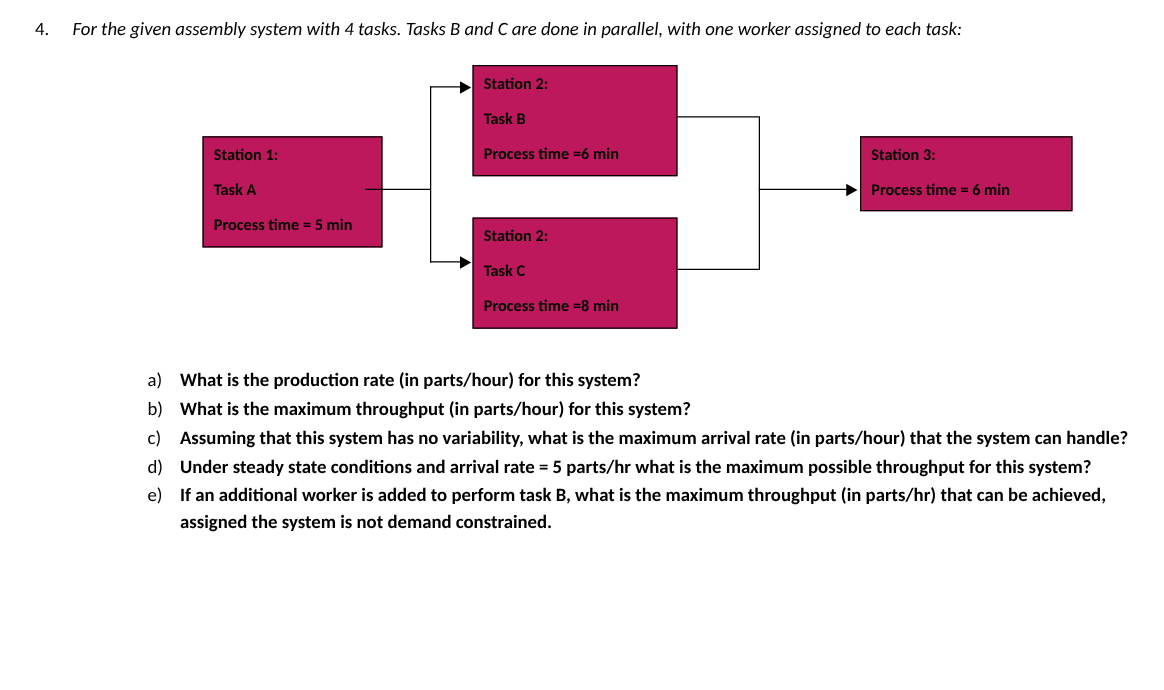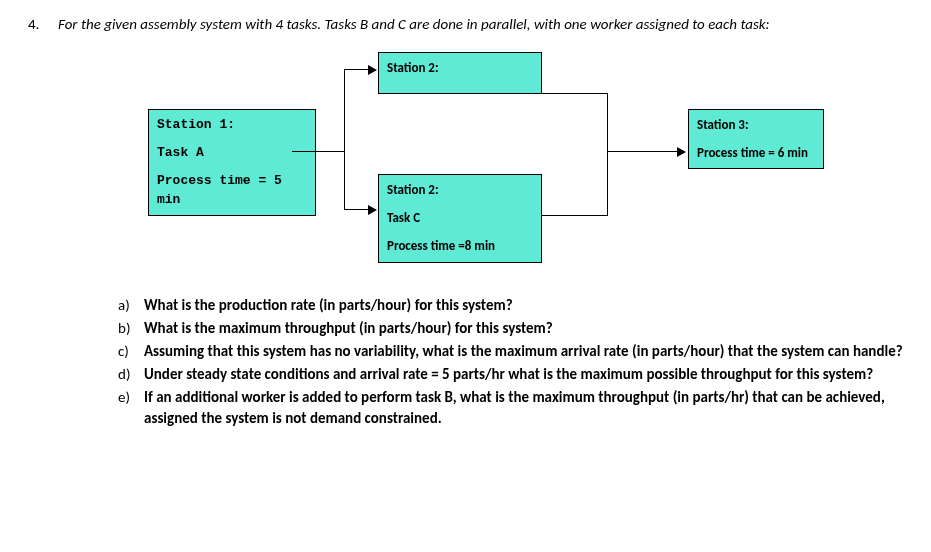--- a/index.html
+++ b/index.html
@@ -22,21 +22,21 @@
       width: 760px;
       height: 236px;
       margin: 0 0 12px 20px;
     }
     .box {
       position: absolute;
       border: 1.3px solid #000;
       padding: 6px 8px;
       font-size: 13px;
       font-weight: bold;
-      background: #5eead4;
+      background: #be185d;
     }
     .box .st-label { margin-bottom: 10px; }
     .box .task-label { margin-bottom: 10px; }
     .box .pt-label { }
     .line { position: absolute; background: #000; }
     .hline { height: 1.3px; }
     .vline { width: 1.3px; }
     .arrow-right {
       position: absolute;
       width: 0; height: 0;
@@ -52,37 +52,39 @@
 </head>
 <body>
 
 <div class="q-wrap">
   <div class="q-num">4.</div>
   <div class="q-body">
     <div class="intro">For the given assembly system with 4 tasks. Tasks B and C are done in parallel, with one worker assigned to each task:</div>
 
     <div class="diagram">
 
-      <div class="box" style="left:70px; top:62px; width:168px;font-family:Liberation Mono, monospace;">
+      <div class="box" style="left:84px; top:62px; width:144px;">
         <div class="st-label">Station 1:</div>
         <div class="task-label">Task  A</div>
         <div class="pt-label">Process time = 5 min</div>
       </div>
 
       <div class="box" style="left:300px; top:5px; width:164px;">
         <div class="st-label">Station 2:</div>
+        <div class="task-label">Task B</div>
+        <div class="pt-label">Process time =6 min</div>
       </div>
 
       <div class="box" style="left:300px; top:127px; width:164px;">
         <div class="st-label">Station 2:</div>
         <div class="task-label">Task C</div>
         <div class="pt-label">Process time =8 min</div>
       </div>
 
-      <div class="box" style="left:610px; top:62px; width:136px;">
+      <div class="box" style="left:610px; top:62px; width:170px;">
         <div class="st-label">Station 3:</div>
         <div class="pt-label">Process time = 6 min</div>
       </div>
 
       <div class="line hline" style="left:214px; top:104px; width:52px;"></div>
 
       <div class="line vline" style="left:266px; top:22px; height:141px;"></div>
 
       <div class="line hline" style="left:266px; top:22px; width:25px;"></div>
       <div class="arrow-right" style="left:290px; top:17.5px;"></div>

